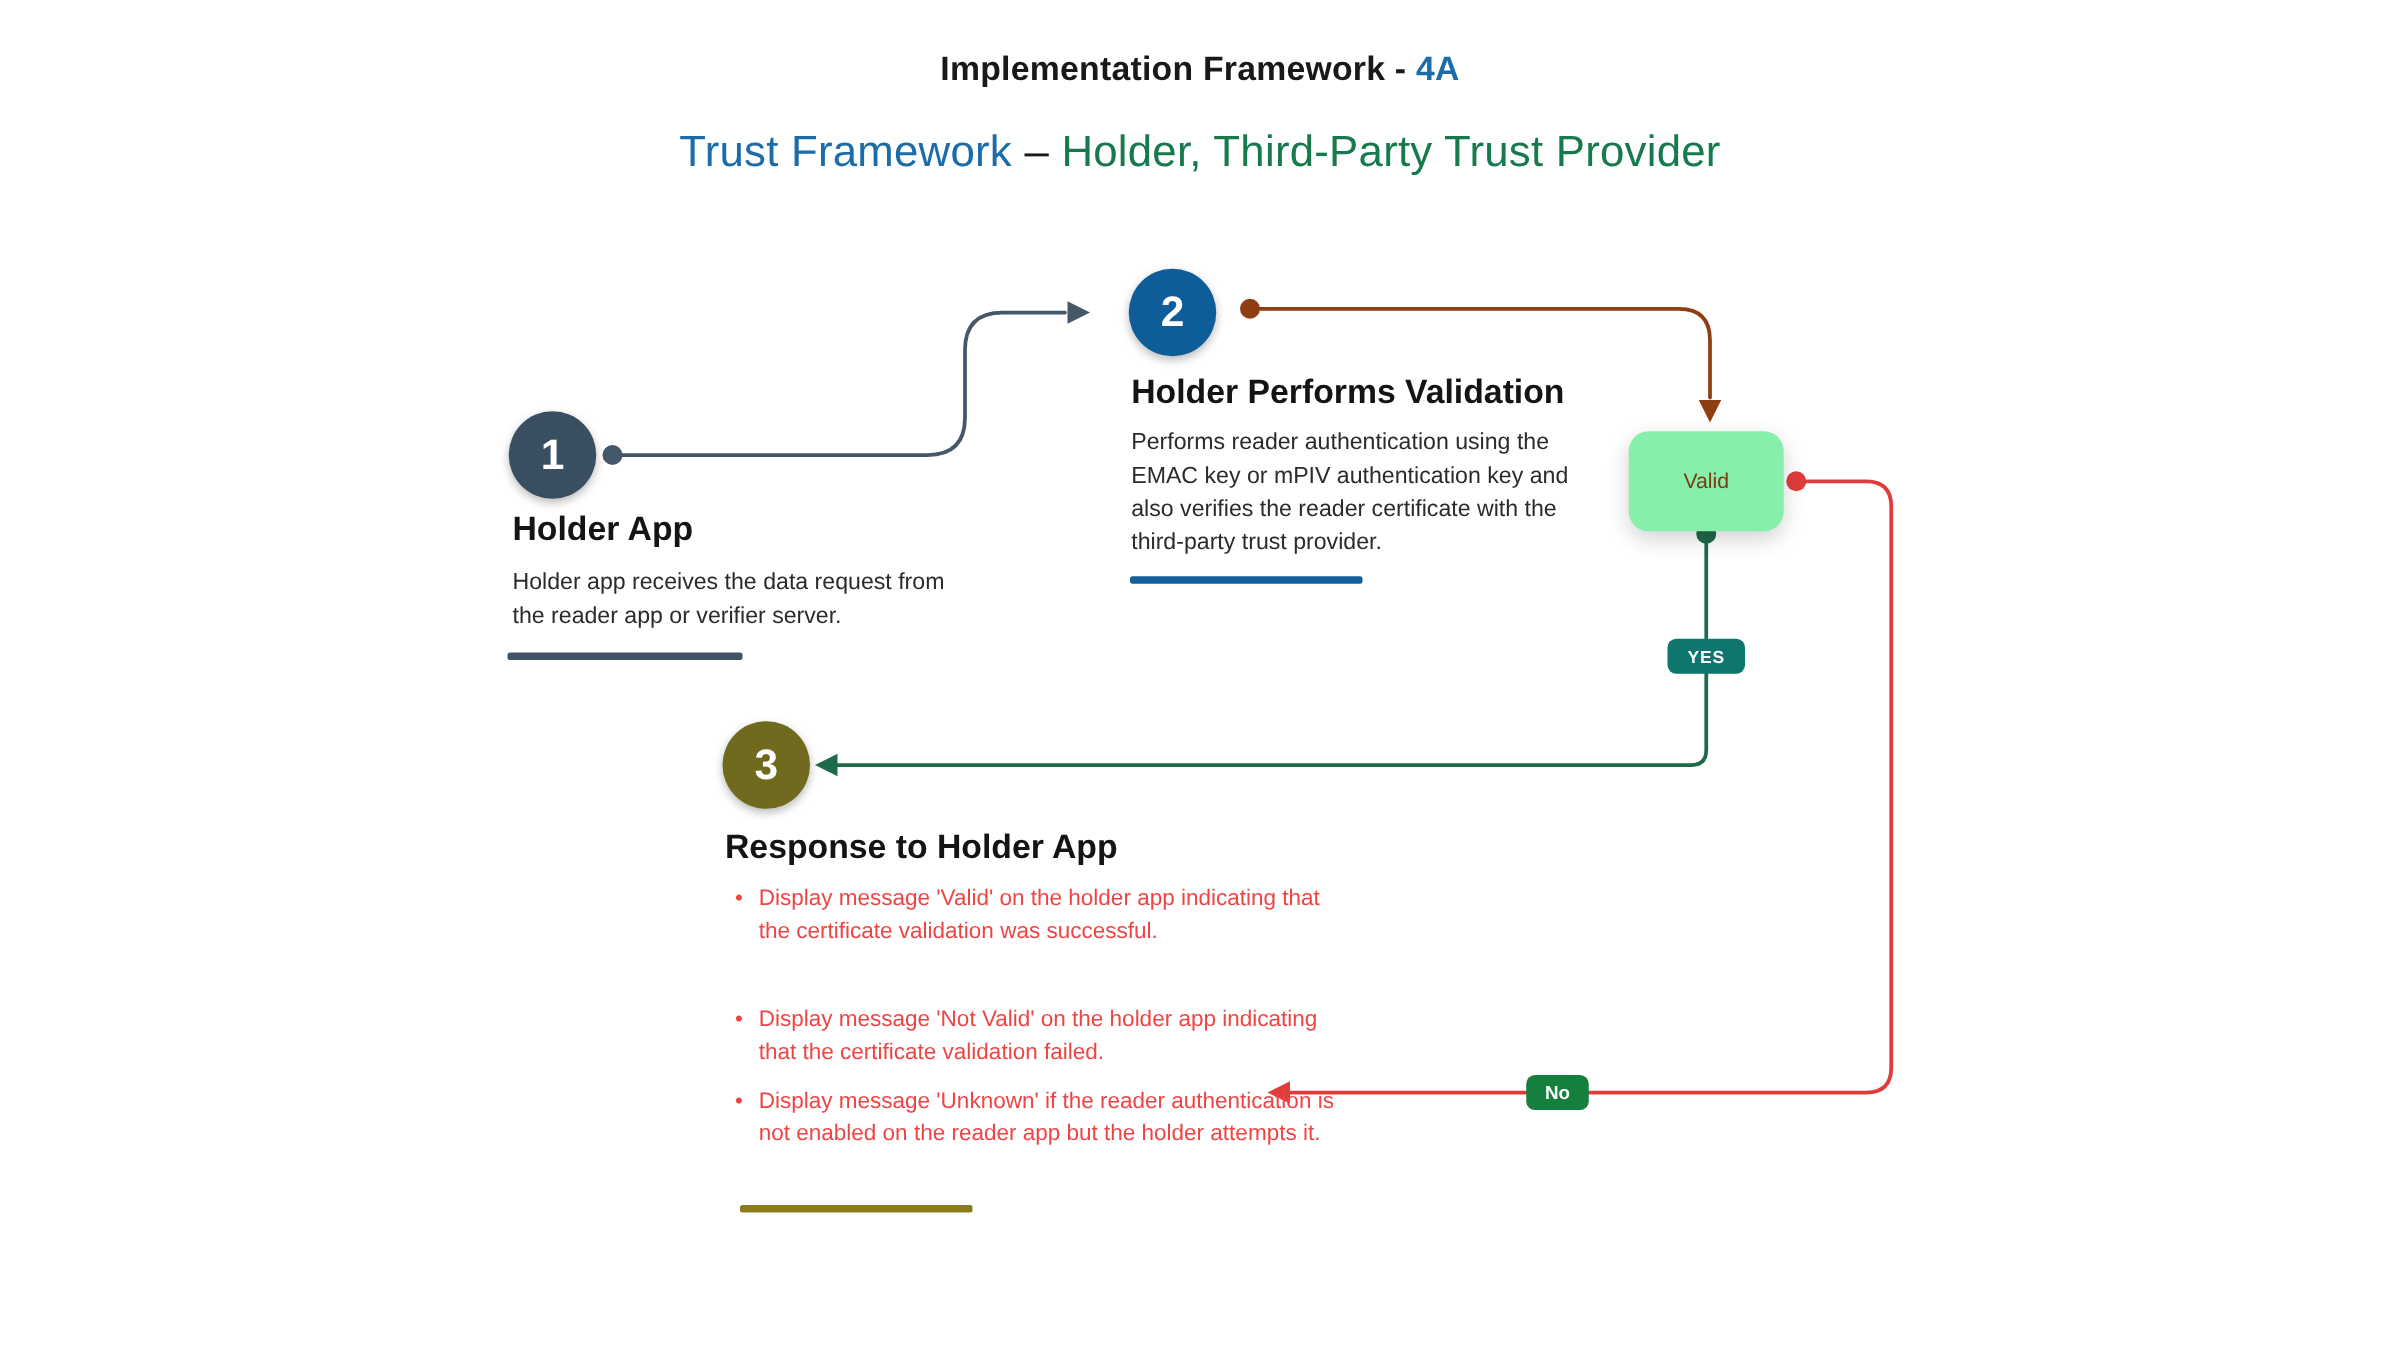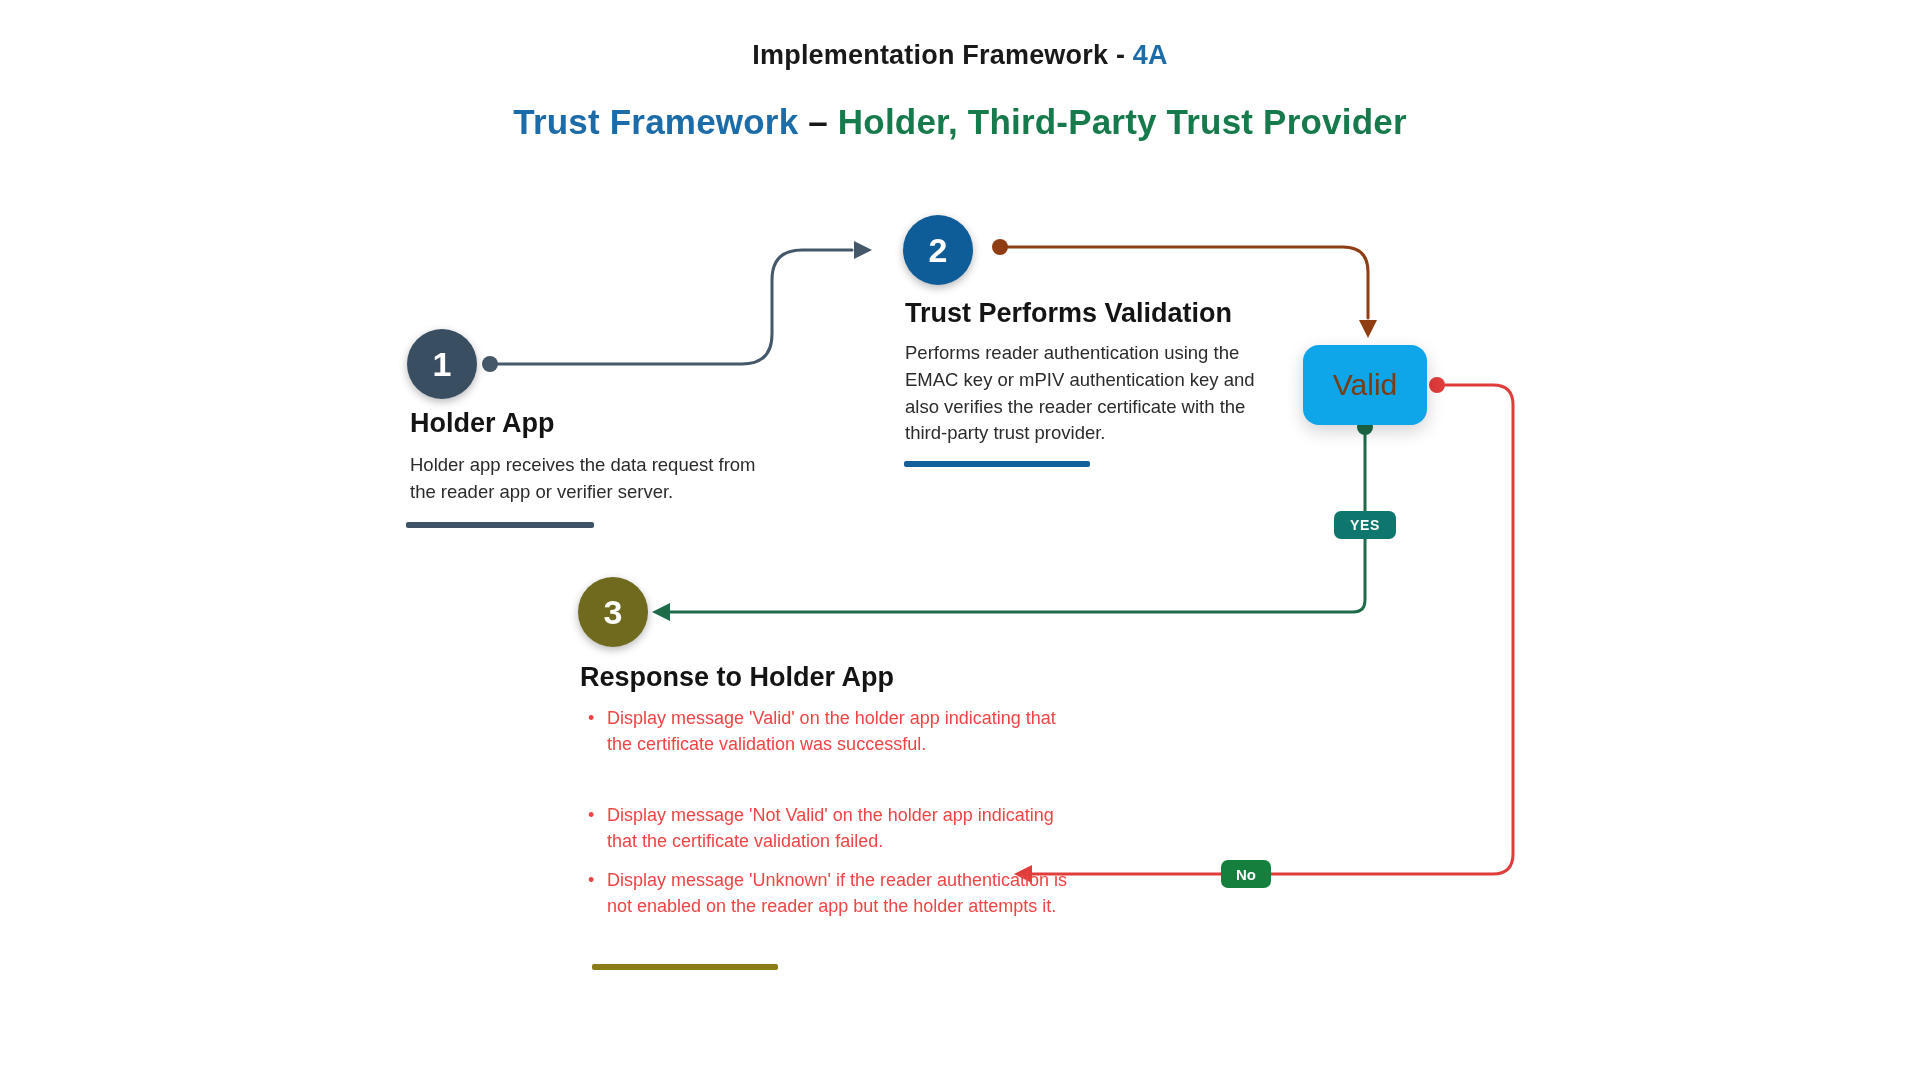--- a/index.html
+++ b/index.html
@@ -14,21 +14,21 @@
 
   
   .title {
     position:absolute; top:40px; left:0; width:100%;
     text-align:center; font-size:27px; font-weight:bold; color:#191919;
     margin:0; letter-spacing:0.2px;
   }
   .title .accent { color:#1b6ca8; }
   .subtitle {
     position:absolute; top:102px; left:0; width:100%;
-    text-align:center; font-size:35px; font-weight:bold; color:#191919;
+    text-align:center; font-size:35px; font-weight:normal; color:#191919;
     margin:0; letter-spacing:0.2px;
   }
   .subtitle .blue { color:#1b6ca8; }
   .subtitle .green { color:#177a4c; }
 
   
   .connectors { position:absolute; left:0; top:0; width:1920px; height:1080px; }
   .connectors path { fill:none; stroke-width:3; stroke-linecap:round; }
 
   
@@ -62,23 +62,23 @@
     font-size:18px; color:#ef4444; line-height:1.42;
   }
   .bullet { position:relative; padding-left:24px; }
   .bullet::before { content:"\2022"; position:absolute; left:5px; top:0; }
   .bullet.b1 { margin-bottom:46px; }
   .bullet.b2 { margin-bottom:14px; }
 
   
   .decision {
     position:absolute; left:1303px; top:345px; width:124px; height:80px;
-    background:#0ea5e9; border-radius:16px;
+    background:#86efac; border-radius:16px;
     display:flex; align-items:center; justify-content:center;
-    font-size:30px; color:#7a3c12;
+    font-size:17px; color:#7a3c12;
     box-shadow:0 6px 18px rgba(0,0,0,0.18);
   }
 
   
   .badge {
     position:absolute; color:#ffffff; font-weight:bold;
     display:flex; align-items:center; justify-content:center;
     border-radius:7px;
   }
   .badge-yes { left:1334px; top:511px; width:62px; height:28px; background:#0f766e; font-size:14px; letter-spacing:0.6px; }
@@ -112,21 +112,21 @@
   </svg>
 
   <div class="node node-1">1</div>
   <div class="node node-2">2</div>
   <div class="node node-3">3</div>
 
   <div class="step-title t1">Holder App</div>
   <div class="step-desc d1">Holder app receives the data request from the reader app or verifier server.</div>
   <div class="underline u1"></div>
 
-  <div class="step-title t2">Trust Performs Validation</div>
+  <div class="step-title t2">Holder Performs Validation</div>
   <div class="step-desc d2">Performs reader authentication using the EMAC key or mPIV authentication key and also verifies the reader certificate with the third-party trust provider.</div>
   <div class="underline u2"></div>
 
   <div class="step-title t3">Response to Holder App</div>
   <div class="bullets">
     <div class="bullet b1">Display message 'Valid' on the holder app indicating that the certificate validation was successful.</div>
     <div class="bullet b2">Display message 'Not Valid' on the holder app indicating that the certificate validation failed.</div>
     <div class="bullet b3">Display message 'Unknown' if the reader authentication is not enabled on the reader app but the holder attempts it.</div>
   </div>
   <div class="underline u3"></div>

